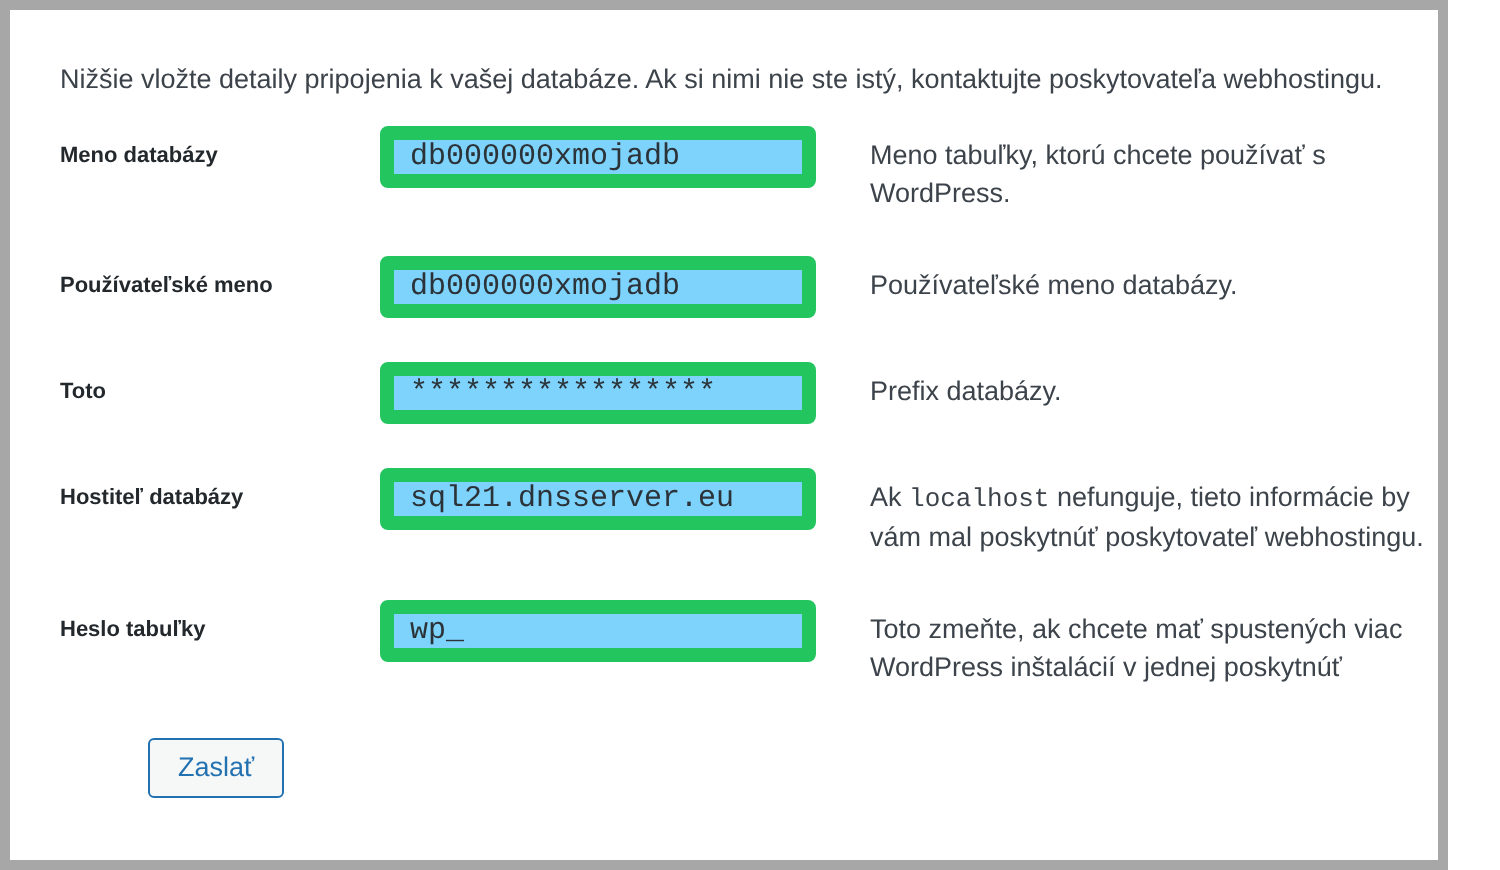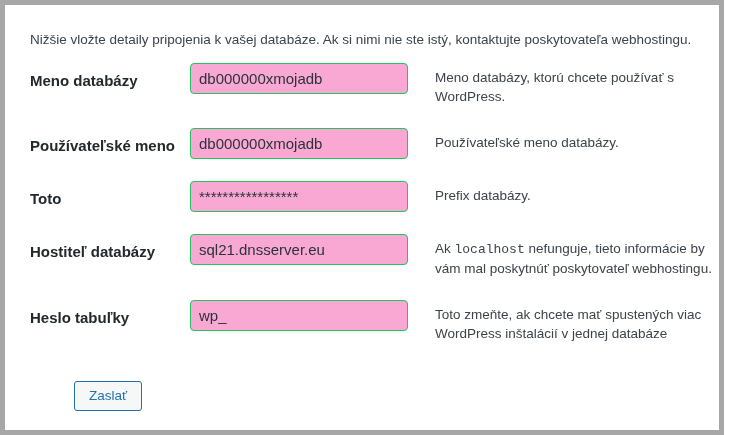--- a/index.html
+++ b/index.html
@@ -30,56 +30,56 @@
     table-layout: fixed;
     width: 700px;
   }
   table.form-table col.c-label { width: 160px; }
   table.form-table col.c-field { width: 245px; }
   table.form-table col.c-desc  { width: 295px; }
   th.row-label {
     text-align: left;
     vertical-align: top;
     padding: 8px 10px 22px 0;
-    font-size: 15px;
+    font-size: 11px;
     font-weight: bold;
     color: #23282d;
     line-height: 1.3;
   }
   td.row-field {
     vertical-align: top;
     padding: 0 10px 22px 0;
   }
   td.row-desc {
     vertical-align: top;
     padding: 5px 0 22px 0;
     font-size: 13.5px;
     line-height: 19px;
     color: #3c434a;
   }
   input.text-input {
     width: 218px;
     height: 31px;
     padding: 4px 8px;
-    font-family: Liberation Sans, sans-serif;
+    font-family: Liberation Mono, monospace;
     font-size: 15px;
     color: #2c3338;
-    background: #f9a8d4;
-    border: 1px solid #22c55e;
+    background: #7dd3fc;
+    border: 7px solid #22c55e;
     border-radius: 4px;
     outline: none;
   }
   code.inline-code {
     font-family: "Liberation Mono", "DejaVu Sans Mono", monospace;
     font-size: 13px;
     color: #3c434a;
     background: transparent;
   }
   .submit-wrap {
-    margin-top: 16px;
+    margin-top: 4px;
     padding-left: 44px;
   }
   button.submit-button {
     display: inline-block;
     padding: 6px 14px;
     font-family: "Liberation Sans", "DejaVu Sans", sans-serif;
     font-size: 13.5px;
     color: #2271b1;
     background: #f6f7f7;
     border: 1px solid #2271b1;
@@ -101,21 +101,21 @@
           <col class="c-label">
           <col class="c-field">
           <col class="c-desc">
         </colgroup>
       <tbody>
         <tr>
           <th class="row-label">Meno databázy</th>
           <td class="row-field">
             <input class="text-input" type="text" value="db000000xmojadb" style="">
           </td>
-          <td class="row-desc">Meno databázy, ktorú chcete používať s WordPress.</td>
+          <td class="row-desc">Meno tabuľky, ktorú chcete používať s WordPress.</td>
         </tr>
 
         <tr>
           <th class="row-label">Používateľské meno</th>
           <td class="row-field">
             <input class="text-input" type="text" value="db000000xmojadb" style="">
           </td>
           <td class="row-desc">Používateľské meno databázy.</td>
         </tr>
 
@@ -133,21 +133,21 @@
             <input class="text-input" type="text" value="sql21.dnsserver.eu" style="">
           </td>
           <td class="row-desc"><span>Ak </span><code class="inline-code">localhost</code><span> nefunguje, tieto informácie by vám mal poskytnúť poskytovateľ webhostingu.</span></td>
         </tr>
 
         <tr>
           <th class="row-label">Heslo tabuľky</th>
           <td class="row-field">
             <input class="text-input" type="text" value="wp_" style="">
           </td>
-          <td class="row-desc">Toto zmeňte, ak chcete mať spustených viac WordPress inštalácií v jednej databáze</td>
+          <td class="row-desc">Toto zmeňte, ak chcete mať spustených viac WordPress inštalácií v jednej poskytnúť</td>
         </tr>
       </tbody>
     </table>
 
     <div class="submit-wrap">
       <button class="submit-button">Zaslať</button>
     </div>
 
   </div>
 </div>

